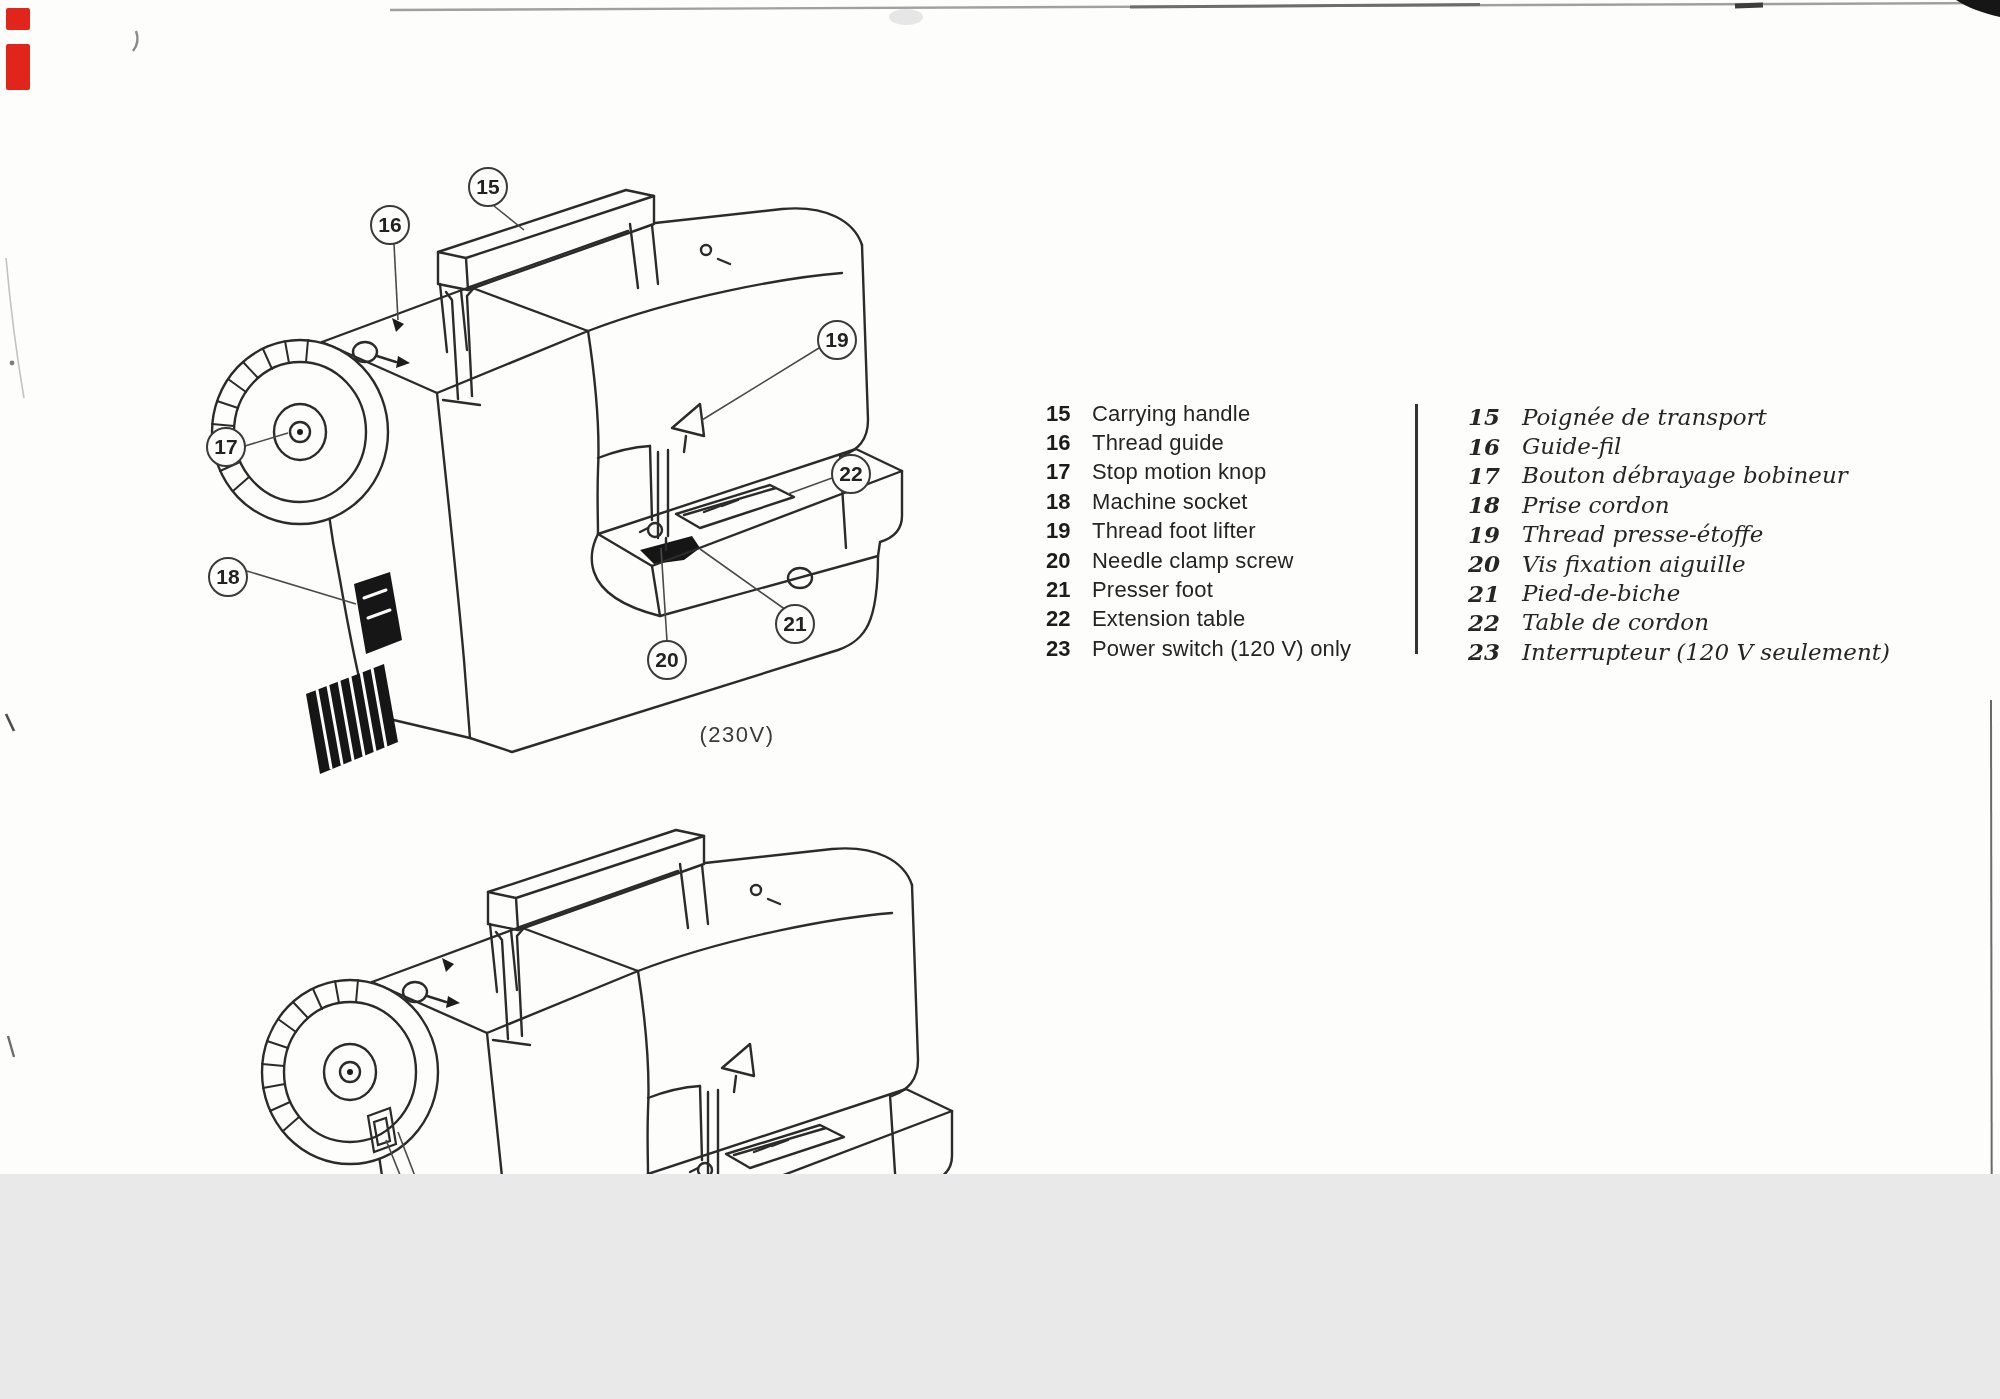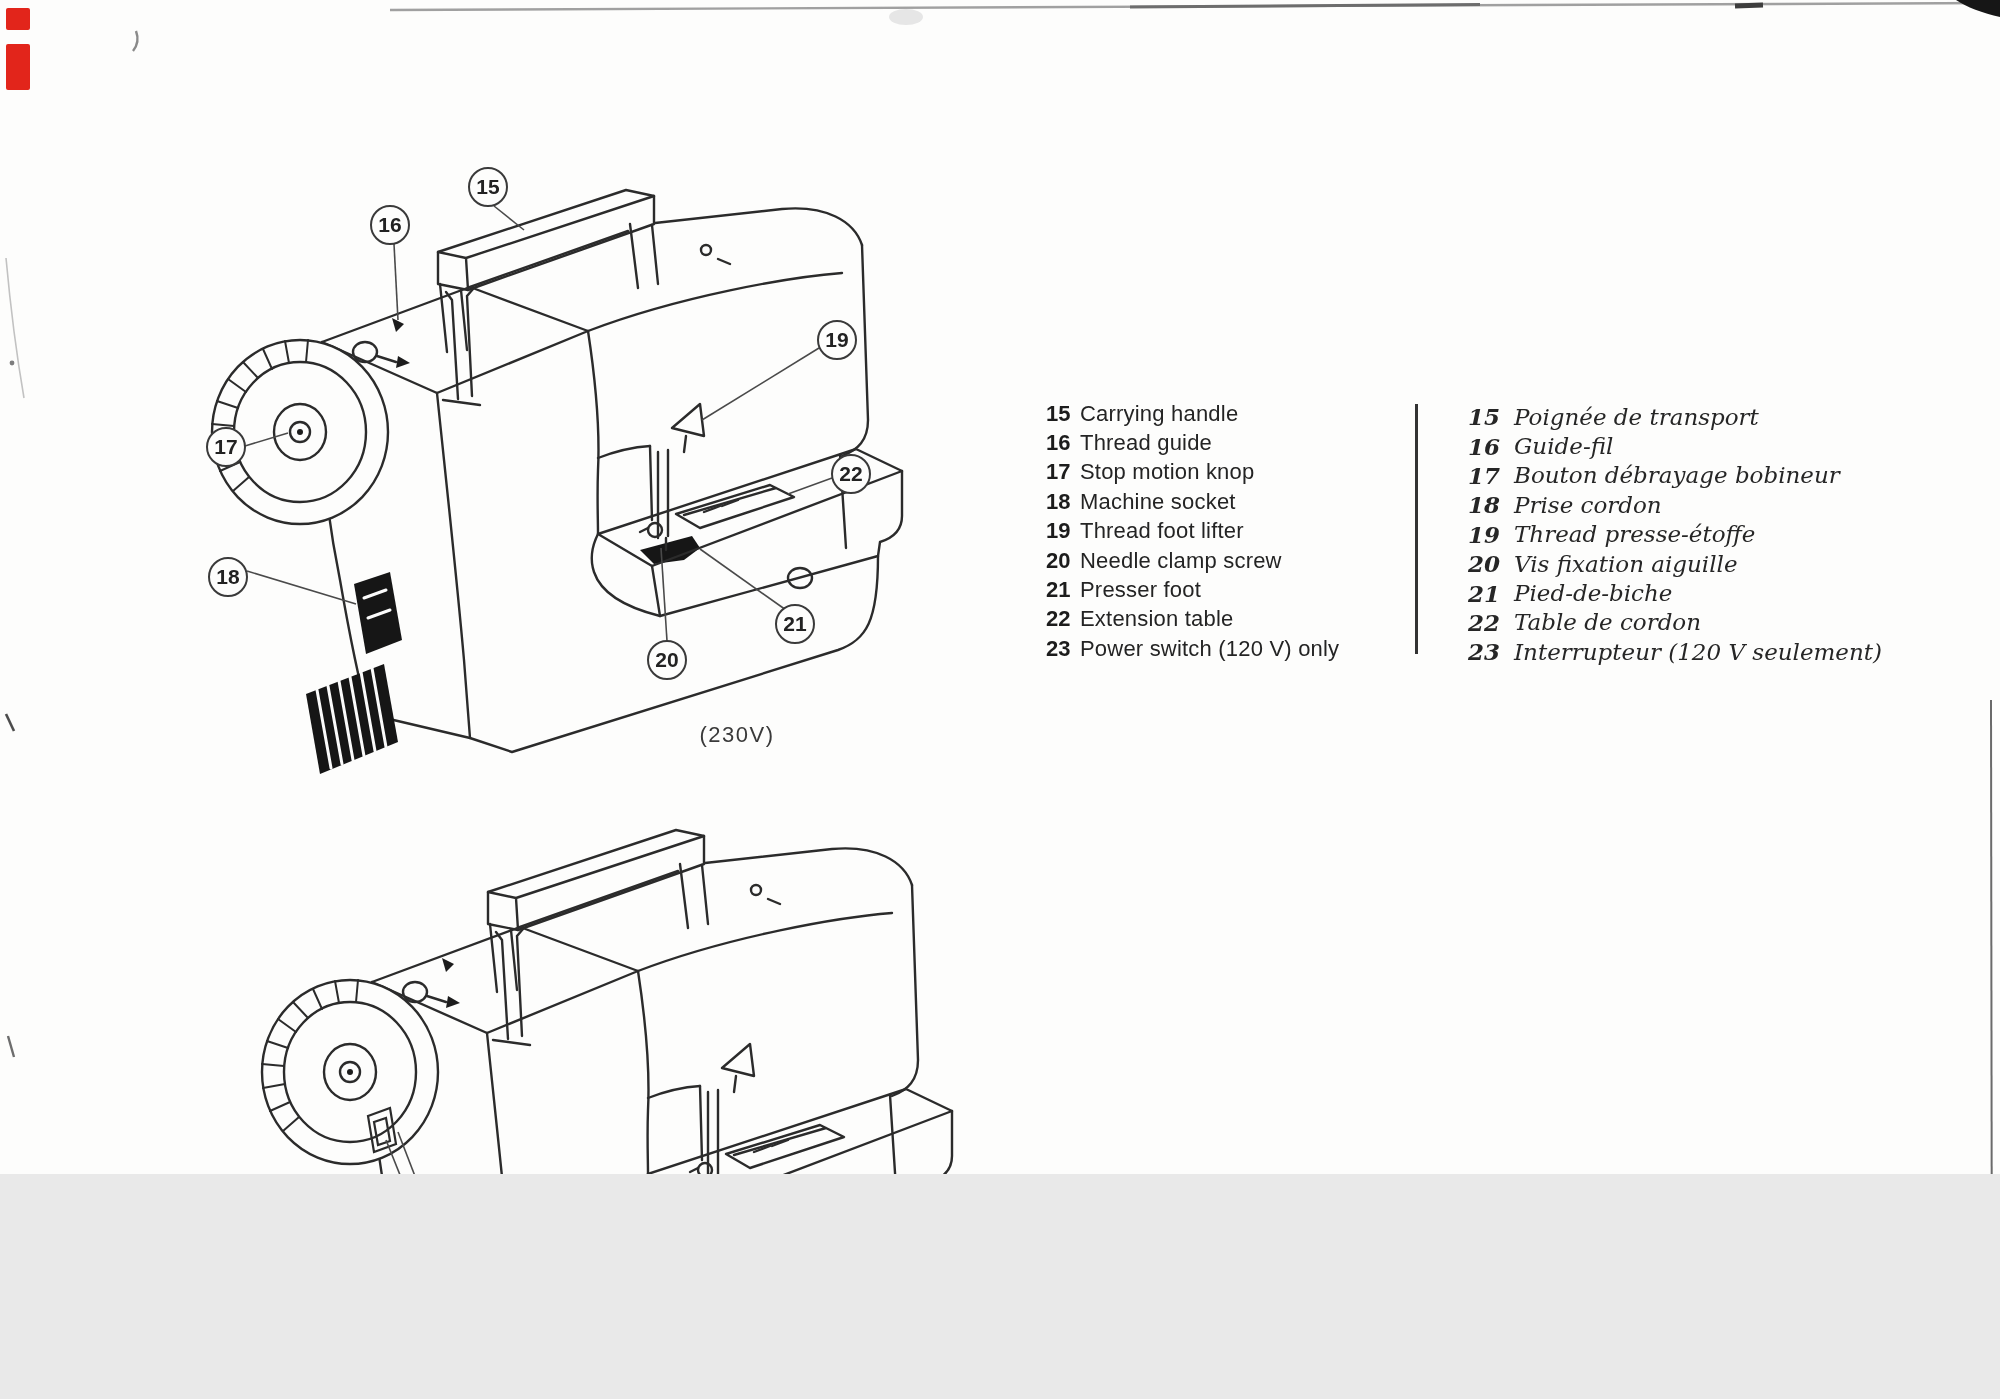--- a/index.html
+++ b/index.html
@@ -19,23 +19,23 @@
     border:2.5px solid #3a3a3a;background:#fdfdfc;
     display:flex;align-items:center;justify-content:center;
     font-size:21px;font-weight:600;color:#222;box-sizing:border-box;
   }
 
   
   .legend-en{position:absolute;left:1046px;top:399px;}
   .legend-fr{position:absolute;left:1468px;top:402px;font-family:"DejaVu Serif", serif;font-style:italic;color:#262626;}
   .lrow{display:flex;align-items:center;height:29.4px;}
   .legend-en .lnum{width:34px;font-weight:700;font-size:22px;color:#1c1c1c;}
-  .legend-en .llabel{font-size:22px;letter-spacing:.2px;color:#242424;}
+  .legend-en .llabel{margin-left:12px;font-size:22px;letter-spacing:.2px;color:#242424;}
   .legend-fr .lnum{width:38px;font-weight:700;font-size:23px;}
-  .legend-fr .llabel{margin-left:8px;font-size:23px;}
+  .legend-fr .llabel{margin-left:16px;font-size:23px;}
   .divider{position:absolute;left:1415px;top:404px;width:2.5px;height:250px;background:#333;}
 
   .caption{
     position:absolute;width:170px;text-align:center;
     font-size:22px;letter-spacing:1.5px;color:#3a3a3a;
   }
   .cap-230{left:652px;top:722px;}
   .cap-120{left:676px;top:1256px;}
   .pagenum{position:absolute;left:1862px;top:1330px;width:40px;text-align:center;font-size:25px;color:#2c2c2c;}
 </style>

